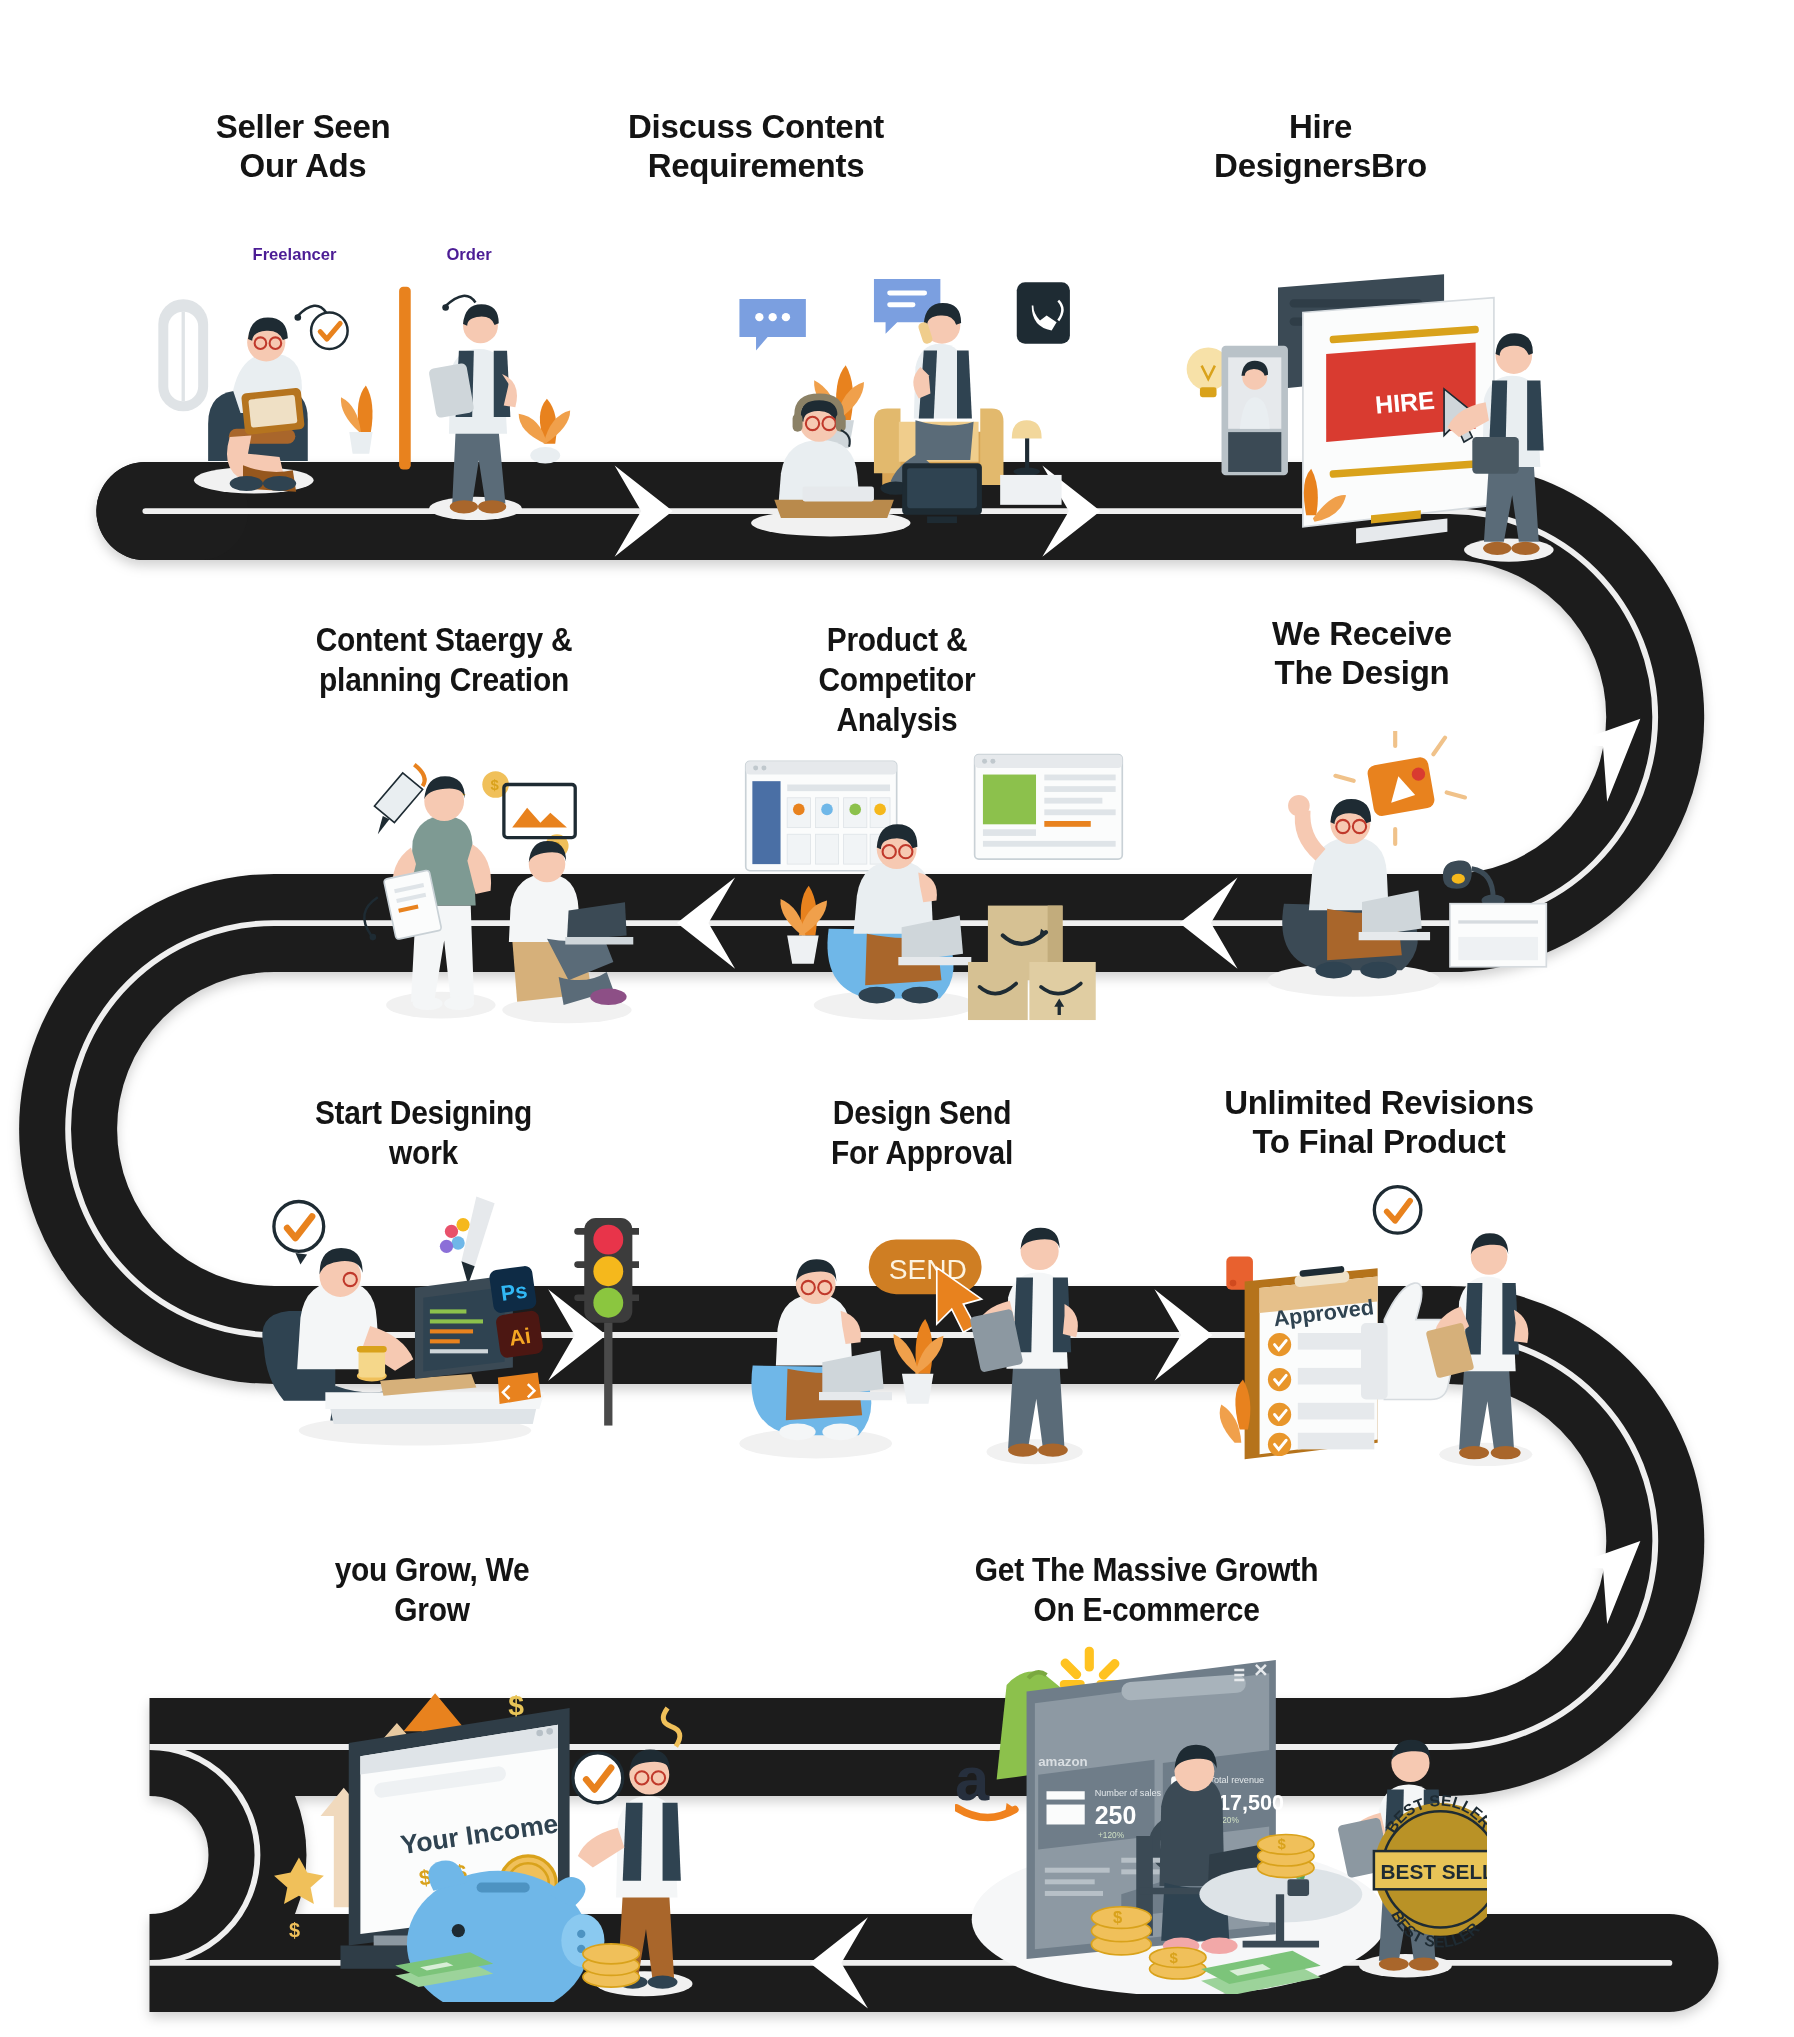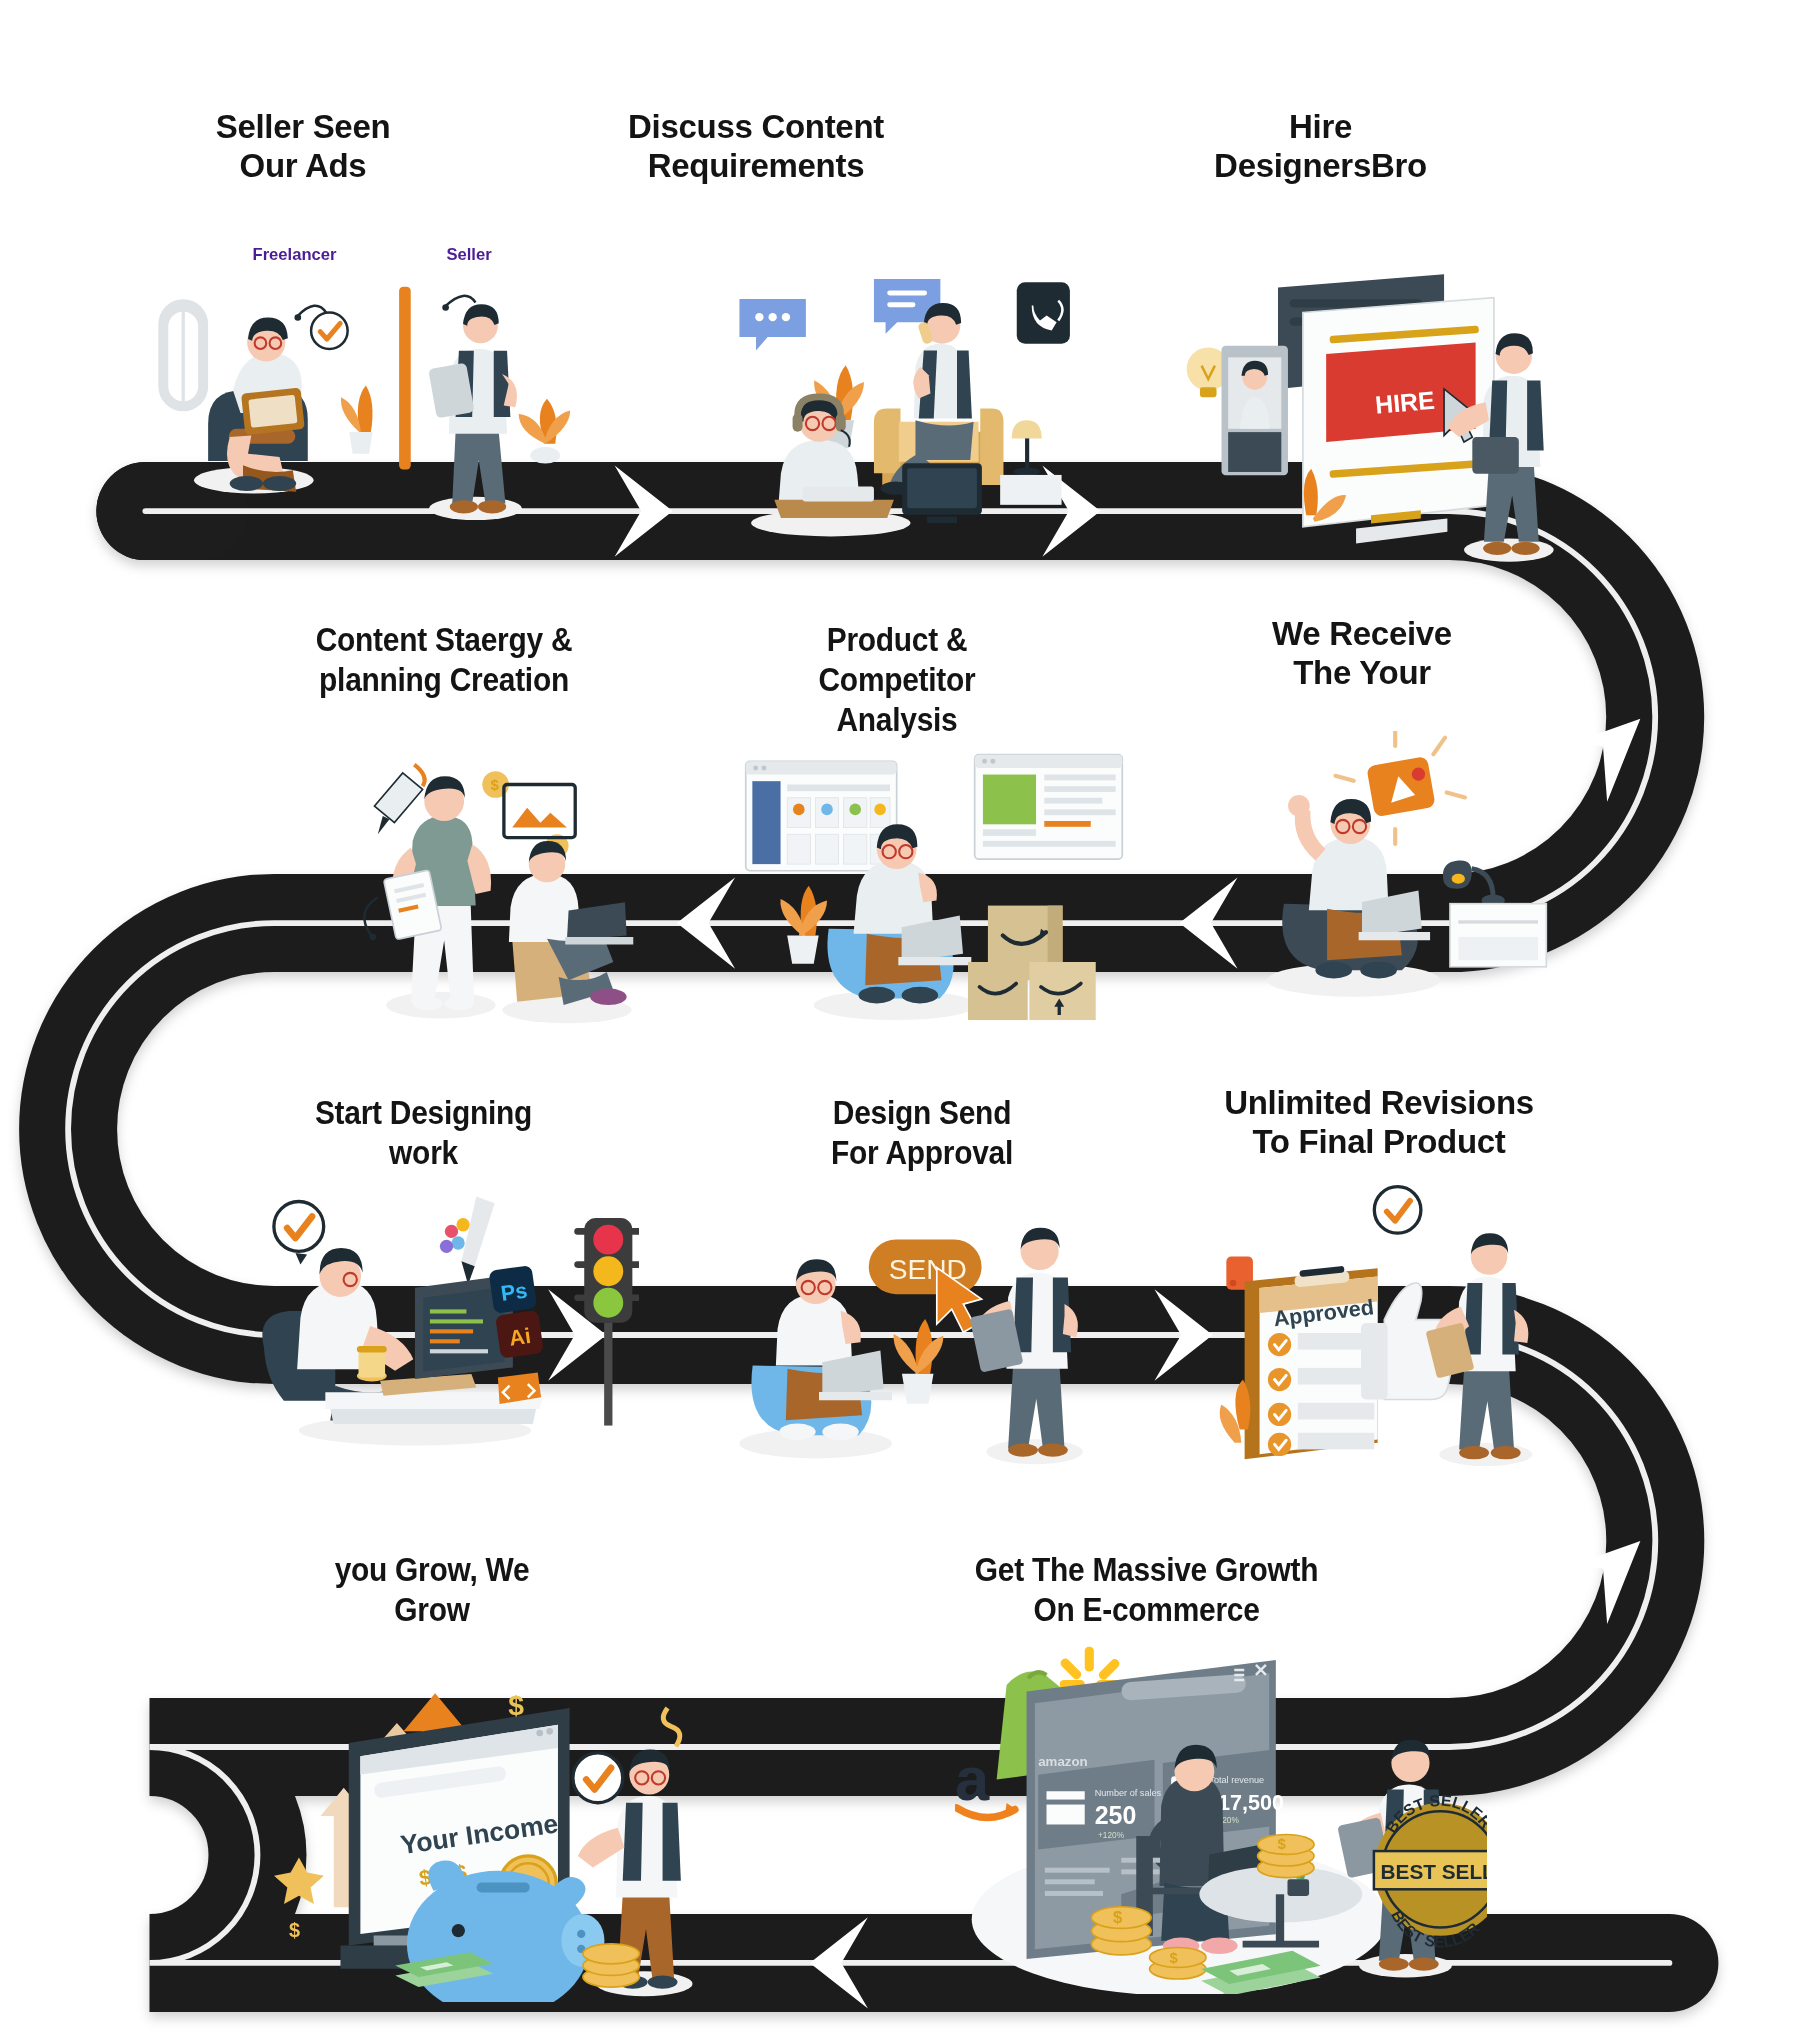--- a/index.html
+++ b/index.html
@@ -86,21 +86,21 @@
 <div class="step-title t-big" style="left:166px;top:108px;width:274px;">Seller Seen
 Our Ads</div>
 
 <div class="step-title t-big" style="left:573px;top:108px;width:366px;">Discuss  Content
 Requirements</div>
 
 <div class="step-title t-big" style="left:1146px;top:108px;width:349px;">Hire
 DesignersBro</div>
 
 <div class="step-title t-big" style="left:1196px;top:615px;width:332px;">We Receive
-The Your</div>
+The Design</div>
 
 <div class="step-title t-cond" style="left:731px;top:619px;width:332px;">Product &amp;
 Competitor
 Analysis</div>
 
 <div class="step-title t-cond" style="left:249px;top:619px;width:390px;">Content Staergy &amp;
 planning Creation</div>
 
 <div class="step-title t-cond" style="left:249px;top:1092px;width:349px;">Start Designing
 work</div>
@@ -111,21 +111,21 @@
 <div class="step-title t-big" style="left:1188px;top:1084px;width:382px;">Unlimited Revisions
 To Final Product</div>
 
 <div class="step-title t-cond" style="left:914px;top:1549px;width:465px;">Get The Massive Growth
 On E-commerce</div>
 
 <div class="step-title t-cond" style="left:291px;top:1549px;width:282px;">you Grow, We
 Grow</div>
 
 <div class="mini-label" style="left:224px;top:245px;width:141px;">Freelancer</div>
-<div class="mini-label" style="left:415px;top:245px;width:108px;">Seller</div>
+<div class="mini-label" style="left:415px;top:245px;width:108px;">Order</div>
 
 <svg class="illo" style="left:150px;top:266px;" width="465" height="274" viewBox="0 0 560 330">
 
   <rect x="10" y="40" width="60" height="135" rx="30" fill="#dfe3e6"></rect>
   <rect x="22" y="55" width="36" height="108" rx="18" fill="#fff"></rect>
   <line x1="40" y1="55" x2="40" y2="163" stroke="#dfe3e6" stroke-width="4"></line>
 
   <rect x="300" y="25" width="14" height="220" rx="5" fill="#e8821e"></rect>
 
   <g>

